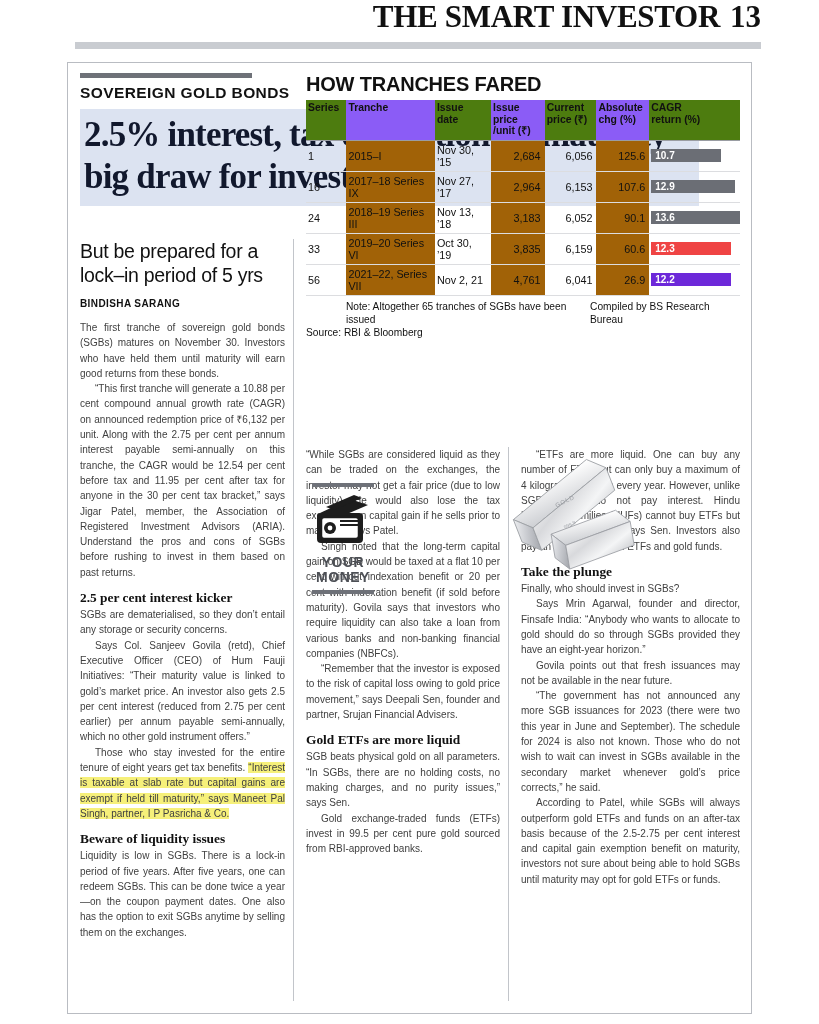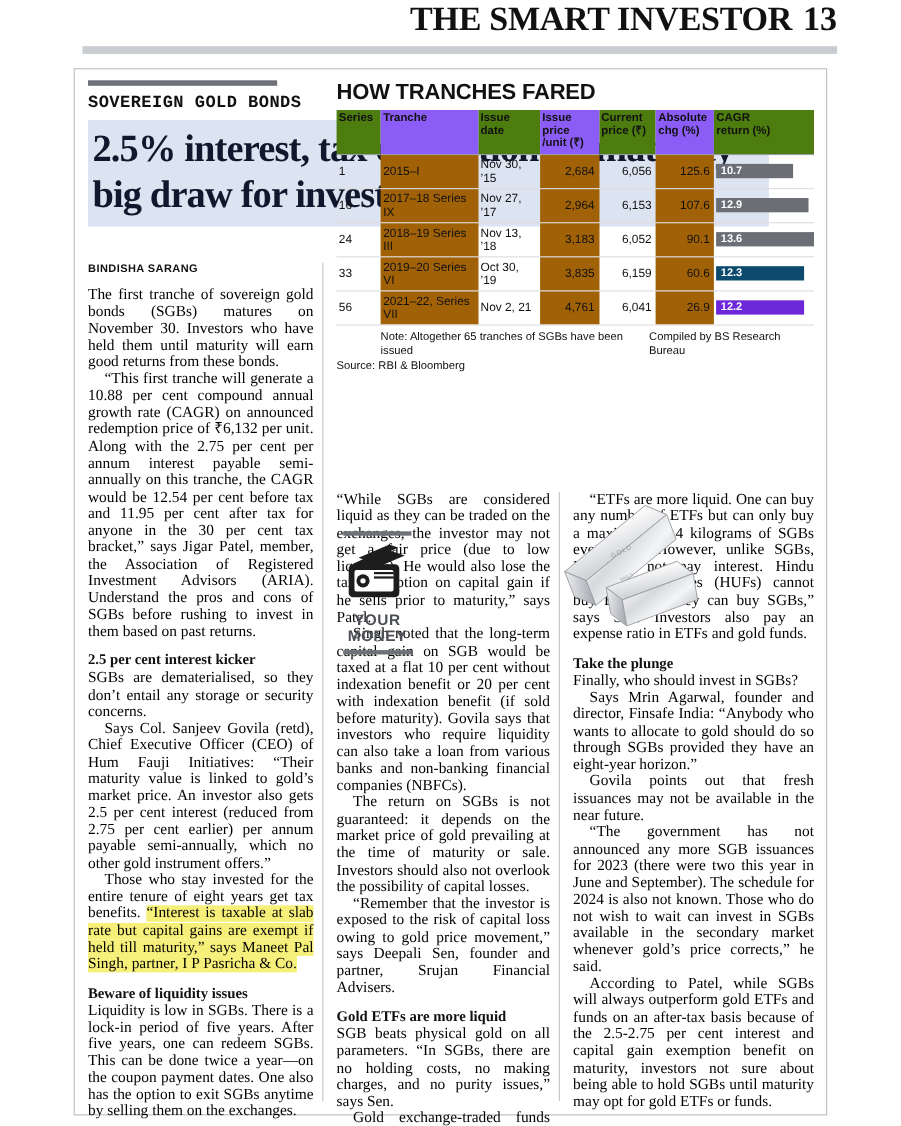--- a/index.html
+++ b/index.html
@@ -68,21 +68,21 @@
   }
 
   
   .kicker-rule {
     width: 172px;
     height: 5px;
     background: #6e7178;
     margin-bottom: 6px;
   }
   .kicker {
-    font-family: Liberation Mono, monospace;
+    font-family: Liberation Sans, sans-serif;
     font-weight: bold;
     font-size: 15.5px;
     letter-spacing: 0.4px;
     color: #111;
     margin-bottom: 7px;
   }
 
   
   .headline {
     background: #dce3f1;
@@ -144,26 +144,26 @@
   .byline {
     font-family: "Liberation Sans", sans-serif;
     font-weight: bold;
     font-size: 10px;
     letter-spacing: 0.4px;
     color: #111;
     margin-bottom: 11px;
   }
 
   p.body {
-    font-family: Liberation Serif, serif;
-    font-size: 14px;
+    font-family: Liberation Sans, sans-serif;
+    font-size: 10px;
     line-height: 15.3px;
     text-align: justify;
     margin: 0;
-    color: #000000;
+    color: #404040;
     hyphens: auto;
   }
   p.body.indent { text-indent: 15px; }
   p.body + p.body { margin-top: 0; }
 
   h4.subhead {
     font-family: "Liberation Serif", serif;
     font-weight: bold;
     font-size: 13.4px;
     line-height: 16px;
@@ -369,21 +369,21 @@
               </td>
             </tr>
             <tr>
               <td class="">33</td>
               <td class="shade">2019–20 Series VI</td>
               <td class="">Oct 30, ’19</td>
               <td class="shade num">3,835</td>
               <td class="num">6,159</td>
               <td class="shade num">60.6</td>
               <td class="bar-cell">
-                <div class="bar" style="width: 90.4%; background: #0c4a6e;">12.3</div>
+                <div class="bar" style="width: 90.4%; background: #ef4444;">12.3</div>
               </td>
             </tr>
             <tr>
               <td class="">56</td>
               <td class="shade">2021–22, Series VII</td>
               <td class="">Nov 2, 21</td>
               <td class="shade num">4,761</td>
               <td class="num">6,041</td>
               <td class="shade num">26.9</td>
               <td class="bar-cell">
@@ -450,38 +450,38 @@
         <rect x="30" y="31" width="18" height="2" fill="#1d1d1d"></rect>
       </svg>
       <div class="ym-text">YOUR</div>
       <div class="ym-text">MONEY</div>
       <div class="ym-rule-bot"></div>
     </div>
 
     <div class="body-area">
 
       <div class="colA">
+        <div class="deck">But be prepared for a lock–in period of 5 yrs</div>
         <div class="byline">BINDISHA SARANG</div>
 
         <p class="body">The first tranche of sovereign gold bonds (SGBs) matures on November 30. Investors who have held them until maturity will earn good returns from these bonds.</p>
         <p class="body indent">“This first tranche will generate a 10.88 per cent compound annual growth rate (CAGR) on announced redemption price of ₹6,132 per unit. Along with the 2.75 per cent per annum interest payable semi-annually on this tranche, the CAGR would be 12.54 per cent before tax and 11.95 per cent after tax for anyone in the 30 per cent tax bracket,” says Jigar Patel, member, the Association of Registered Investment Advisors (ARIA). Understand the pros and cons of SGBs before rushing to invest in them based on past returns.</p>
 
         <h4 class="subhead">2.5 per cent interest kicker</h4>
         <p class="body">SGBs are dematerialised, so they don’t entail any storage or security concerns.</p>
         <p class="body indent">Says Col. Sanjeev Govila (retd), Chief Executive Officer (CEO) of Hum Fauji Initiatives: “Their maturity value is linked to gold’s market price. An investor also gets 2.5 per cent interest (reduced from 2.75 per cent earlier) per annum payable semi-annually, which no other gold instrument offers.”</p>
         <p class="body indent"><span>Those who stay invested for the entire tenure of eight years get tax benefits. </span><span class="hl">“Interest is taxable at slab rate but capital gains are exempt if held till maturity,” says Maneet Pal Singh, partner, I P Pasricha &amp; Co.</span></p>
 
         <h4 class="subhead">Beware of liquidity issues</h4>
         <p class="body">Liquidity is low in SGBs. There is a lock-in period of five years. After five years, one can redeem SGBs. This can be done twice a year—on the coupon payment dates. One also has the option to exit SGBs anytime by selling them on the exchanges.</p>
       </div>
 
       <div class="colB">
         <p class="body">“While SGBs are considered liquid as they can be traded on the exchanges, the investor may not get a fair price (due to low liquidity). He would also lose the tax exemption on capital gain if he sells prior to maturity,” says Patel.</p>
         <p class="body indent">Singh noted that the long-term capital gain on SGB would be taxed at a flat 10 per cent without indexation benefit or 20 per cent with indexation benefit (if sold before maturity). Govila says that investors who require liquidity can also take a loan from various banks and non-banking financial companies (NBFCs).</p>
-        <p class="body indent">The return on SGBs is not guaranteed: it depends on the market price of gold prevailing at the time of maturity or sale. Investors should also not overlook the possibility of capital losses.</p>
         <p class="body indent">“Remember that the investor is exposed to the risk of capital loss owing to gold price movement,” says Deepali Sen, founder and partner, Srujan Financial Advisers.</p>
 
         <h4 class="subhead">Gold ETFs are more liquid</h4>
         <p class="body">SGB beats physical gold on all parameters. “In SGBs, there are no holding costs, no making charges, and no purity issues,” says Sen.</p>
         <p class="body indent">Gold exchange-traded funds (ETFs) invest in 99.5 per cent pure gold sourced from RBI-approved banks.</p>
 
       </div>
 
       <div class="colC">
         <p class="body indent">“ETFs are more liquid. One can buy any number of ETFs but can only buy a maximum of 4 kilograms of SGBs every year. However, unlike SGBs, ETFs do not pay interest. Hindu Undivided Families (HUFs) cannot buy ETFs but they can buy SGBs,” says Sen. Investors also pay an expense ratio in ETFs and gold funds.</p>

